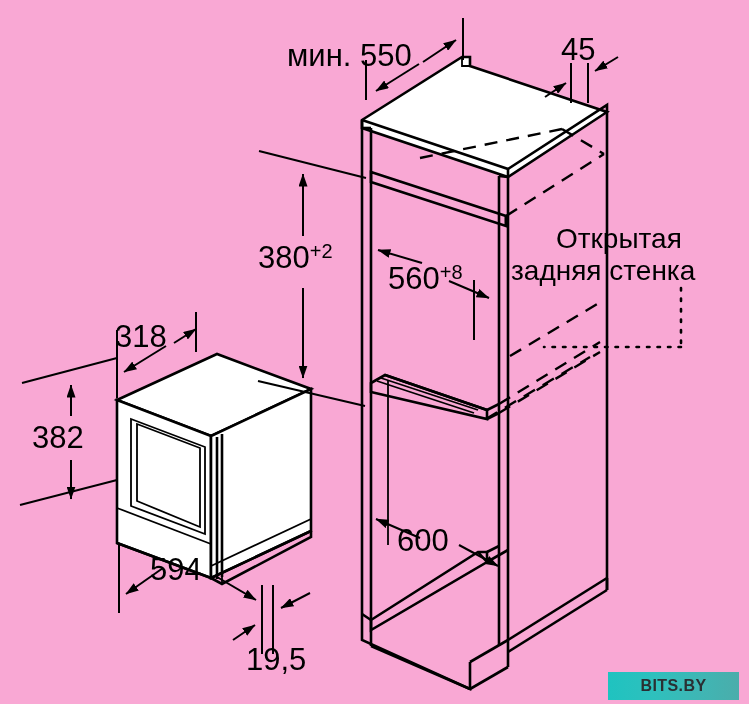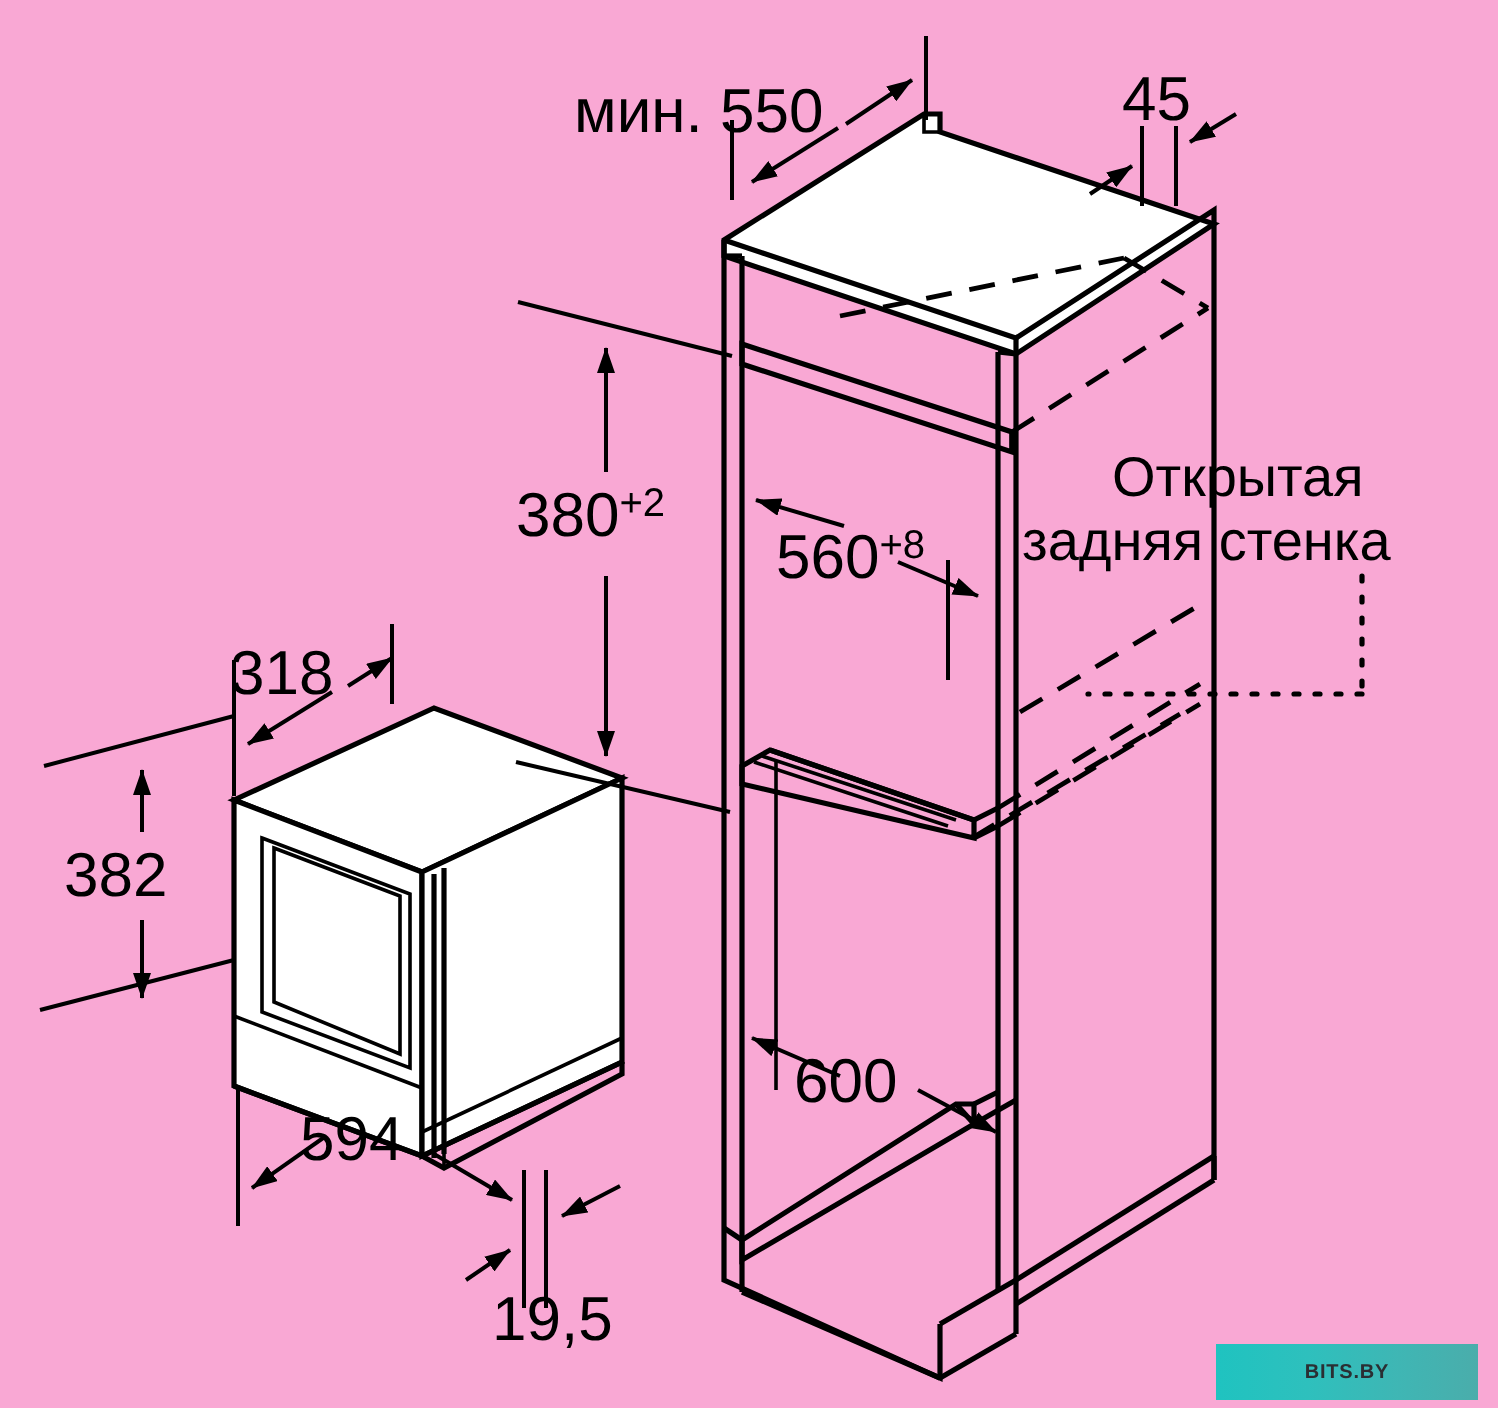--- a/index.html
+++ b/index.html
@@ -93,21 +93,21 @@
     top: 672px;
     width: 131px;
     height: 28px;
     background: linear-gradient(90deg, #1fc3c0 0%, #2ec0bd 35%, #3fb6b4 70%, #4aadab 100%);
     display: flex;
     align-items: center;
     justify-content: center;
   }
   .watermark-text {
     font-family: "Liberation Sans", sans-serif;
-    font-size: 10px;
+    font-size: 16px;
     font-weight: bold;
     color: #2a2f33;
     letter-spacing: 0.4px;
   }
 </style>
 </head>
 <body>
 
 <div id="stage">
 

